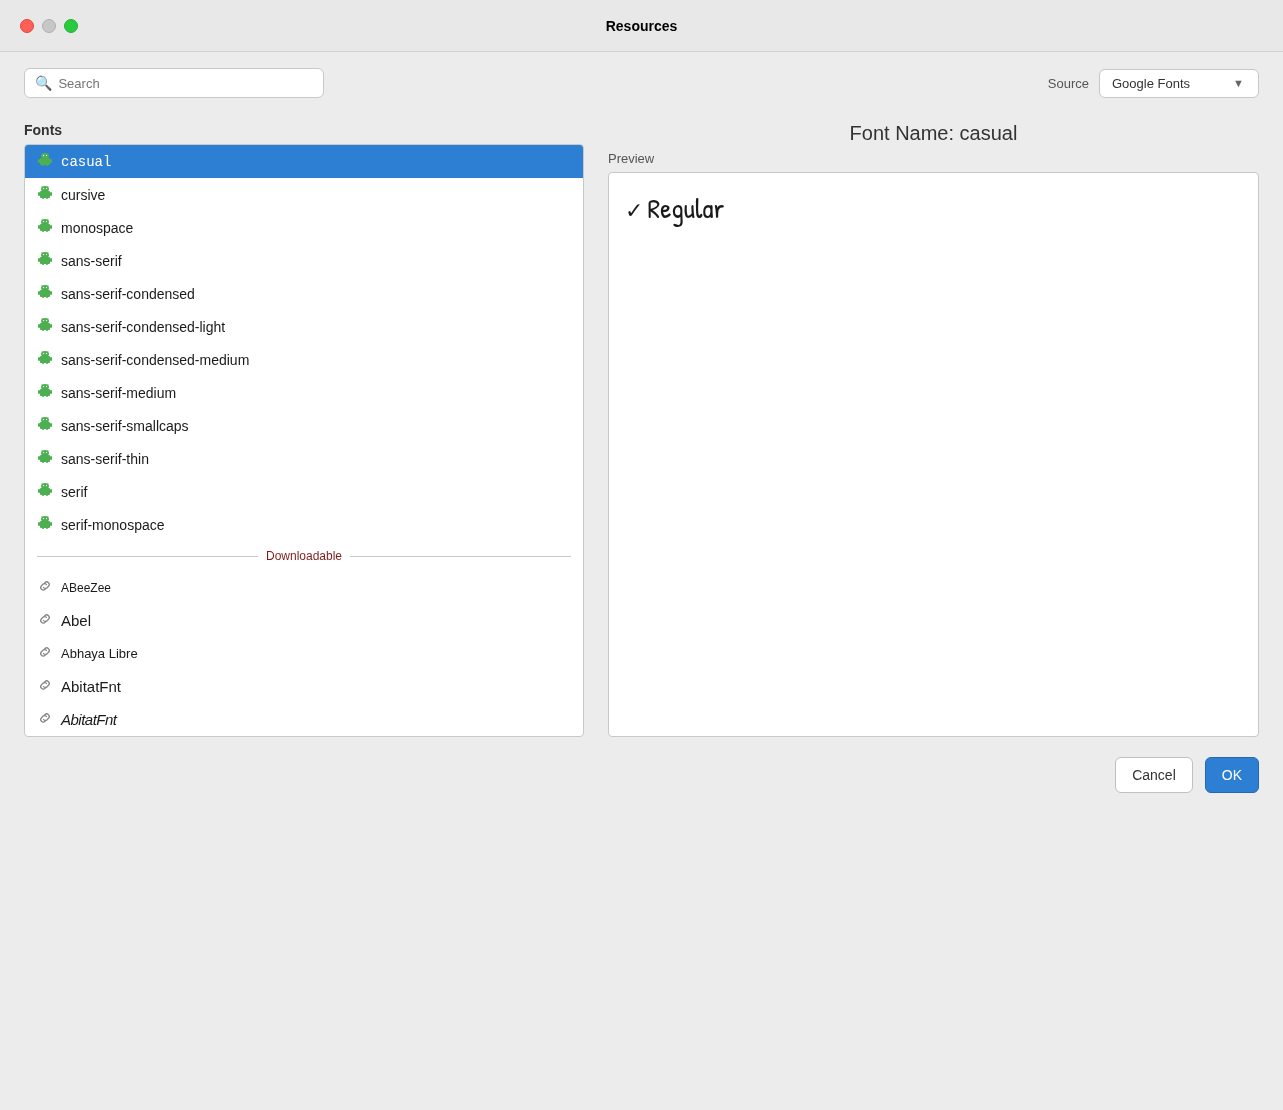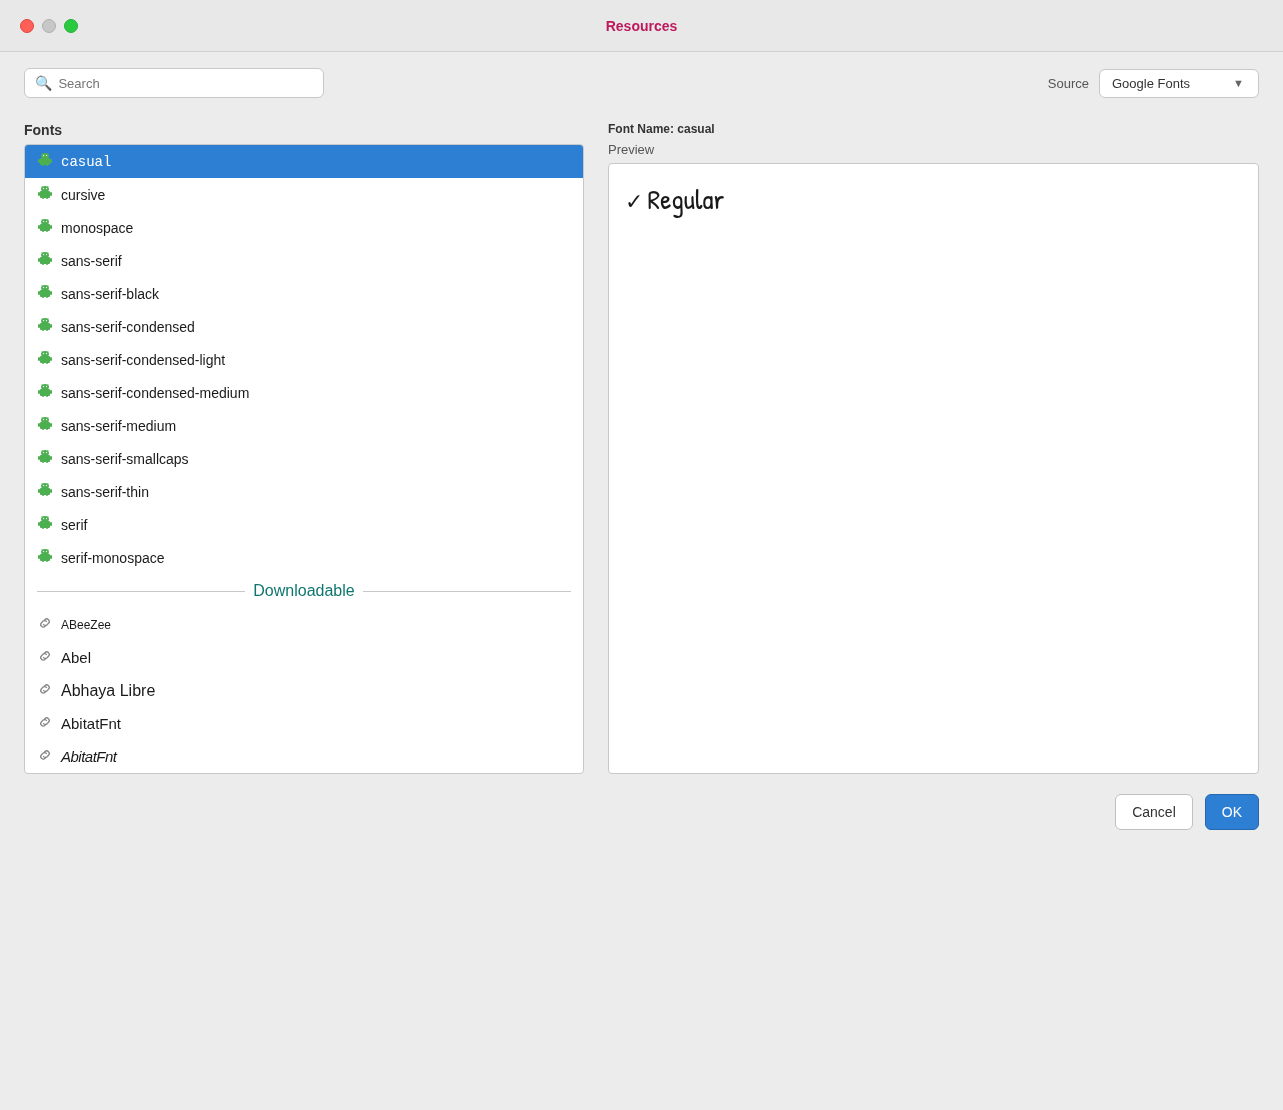--- a/index.html
+++ b/index.html
@@ -43,21 +43,21 @@
       cursor: pointer;
     }
 
     .tl-close { background: #ff5f57; border: 1px solid #e0443e; }
     .tl-min { background: #c7c7c7; border: 1px solid #b0b0b0; }
     .tl-max { background: #29c940; border: 1px solid #24b136; }
 
     .title-bar-text {
       font-size: 14px;
       font-weight: 600;
-      color: #be185d;
+      color: #000000;
     }
 
     .toolbar {
       display: flex;
       align-items: center;
       justify-content: space-between;
       padding: 16px 24px;
       background: #ececec;
     }
 
@@ -191,43 +191,44 @@
       font-size: 12px;
     }
 
     .divider-line {
       flex: 1;
       height: 1px;
       background: #c8c8c8;
     }
 
     .downloadable-label {
-      color: #0f766e;
-      font-size: 16px;
+      color: #7f1d1d;
+      font-size: 12px;
       white-space: nowrap;
     }
 
     .link-icon {
       font-size: 13px;
       color: #888;
       flex-shrink: 0;
     }
 
     .right-panel {
       flex: 1;
       padding-left: 24px;
       display: flex;
       flex-direction: column;
     }
 
     .font-name-header {
-      font-size: 12px;
-      font-weight: 700;
+      font-size: 20px;
+      font-weight: 400;
       color: #333;
       padding: 8px 0 6px 0;
+      text-align: center;
     }
 
     .preview-label {
       font-size: 13px;
       color: #555;
       margin-bottom: 6px;
     }
 
     .preview-box {
       flex: 1;
@@ -388,35 +389,20 @@
       <rect x="1" y="7" width="2" height="4" rx="1" fill="#4CAF50"></rect>
       <rect x="13" y="7" width="2" height="4" rx="1" fill="#4CAF50"></rect>
       <rect x="5" y="11" width="2" height="3" rx="1" fill="#4CAF50"></rect>
       <rect x="9" y="11" width="2" height="3" rx="1" fill="#4CAF50"></rect>
       <ellipse cx="8" cy="4" rx="4" ry="3" fill="#4CAF50"></ellipse>
       <circle cx="6.5" cy="3.5" r="0.7" fill="white"></circle>
       <circle cx="9.5" cy="3.5" r="0.7" fill="white"></circle>
       <line x1="5" y1="1.5" x2="6.5" y2="3" stroke="#4CAF50" stroke-width="0.8" stroke-linecap="round"></line>
       <line x1="11" y1="1.5" x2="9.5" y2="3" stroke="#4CAF50" stroke-width="0.8" stroke-linecap="round"></line>
     </svg></span>
-              <span>sans-serif-black</span>
-            </div>
-            <div class="font-item">
-              <span class="android-icon"><svg width="16" height="16" viewBox="0 0 16 16" fill="none" xmlns="http://www.w3.org/2000/svg">
-      <rect x="3" y="6" width="10" height="7" rx="1" fill="#4CAF50"></rect>
-      <rect x="1" y="7" width="2" height="4" rx="1" fill="#4CAF50"></rect>
-      <rect x="13" y="7" width="2" height="4" rx="1" fill="#4CAF50"></rect>
-      <rect x="5" y="11" width="2" height="3" rx="1" fill="#4CAF50"></rect>
-      <rect x="9" y="11" width="2" height="3" rx="1" fill="#4CAF50"></rect>
-      <ellipse cx="8" cy="4" rx="4" ry="3" fill="#4CAF50"></ellipse>
-      <circle cx="6.5" cy="3.5" r="0.7" fill="white"></circle>
-      <circle cx="9.5" cy="3.5" r="0.7" fill="white"></circle>
-      <line x1="5" y1="1.5" x2="6.5" y2="3" stroke="#4CAF50" stroke-width="0.8" stroke-linecap="round"></line>
-      <line x1="11" y1="1.5" x2="9.5" y2="3" stroke="#4CAF50" stroke-width="0.8" stroke-linecap="round"></line>
-    </svg></span>
               <span>sans-serif-condensed</span>
             </div>
             <div class="font-item">
               <span class="android-icon"><svg width="16" height="16" viewBox="0 0 16 16" fill="none" xmlns="http://www.w3.org/2000/svg">
       <rect x="3" y="6" width="10" height="7" rx="1" fill="#4CAF50"></rect>
       <rect x="1" y="7" width="2" height="4" rx="1" fill="#4CAF50"></rect>
       <rect x="13" y="7" width="2" height="4" rx="1" fill="#4CAF50"></rect>
       <rect x="5" y="11" width="2" height="3" rx="1" fill="#4CAF50"></rect>
       <rect x="9" y="11" width="2" height="3" rx="1" fill="#4CAF50"></rect>
       <ellipse cx="8" cy="4" rx="4" ry="3" fill="#4CAF50"></ellipse>
@@ -534,21 +520,21 @@
       <path d="M6.5 9.5C7.2 10.5 8.7 10.8 9.8 10L11.5 8.3C12.5 7.3 12.5 5.7 11.5 4.7C10.5 3.7 8.9 3.7 7.9 4.7L7 5.6" stroke="#888" stroke-width="1.3" stroke-linecap="round"></path>
       <path d="M9.5 6.5C8.8 5.5 7.3 5.2 6.2 6L4.5 7.7C3.5 8.7 3.5 10.3 4.5 11.3C5.5 12.3 7.1 12.3 8.1 11.3L9 10.4" stroke="#888" stroke-width="1.3" stroke-linecap="round"></path>
     </svg></span>
               <span style="font-size: 15px;">Abel</span>
             </div>
             <div class="font-item">
               <span class="link-icon"><svg width="16" height="16" viewBox="0 0 16 16" fill="none" xmlns="http://www.w3.org/2000/svg">
       <path d="M6.5 9.5C7.2 10.5 8.7 10.8 9.8 10L11.5 8.3C12.5 7.3 12.5 5.7 11.5 4.7C10.5 3.7 8.9 3.7 7.9 4.7L7 5.6" stroke="#888" stroke-width="1.3" stroke-linecap="round"></path>
       <path d="M9.5 6.5C8.8 5.5 7.3 5.2 6.2 6L4.5 7.7C3.5 8.7 3.5 10.3 4.5 11.3C5.5 12.3 7.1 12.3 8.1 11.3L9 10.4" stroke="#888" stroke-width="1.3" stroke-linecap="round"></path>
     </svg></span>
-              <span style="font-size: 16px; text-align: right;">Abhaya Libre</span>
+              <span style="font-size: 13px; text-align: right;">Abhaya Libre</span>
             </div>
             <div class="font-item">
               <span class="link-icon"><svg width="16" height="16" viewBox="0 0 16 16" fill="none" xmlns="http://www.w3.org/2000/svg">
       <path d="M6.5 9.5C7.2 10.5 8.7 10.8 9.8 10L11.5 8.3C12.5 7.3 12.5 5.7 11.5 4.7C10.5 3.7 8.9 3.7 7.9 4.7L7 5.6" stroke="#888" stroke-width="1.3" stroke-linecap="round"></path>
       <path d="M9.5 6.5C8.8 5.5 7.3 5.2 6.2 6L4.5 7.7C3.5 8.7 3.5 10.3 4.5 11.3C5.5 12.3 7.1 12.3 8.1 11.3L9 10.4" stroke="#888" stroke-width="1.3" stroke-linecap="round"></path>
     </svg></span>
               <span style="font-size: 15px;">AbitatFnt</span>
             </div>
             <div class="font-item">
     <span class="link-icon">

